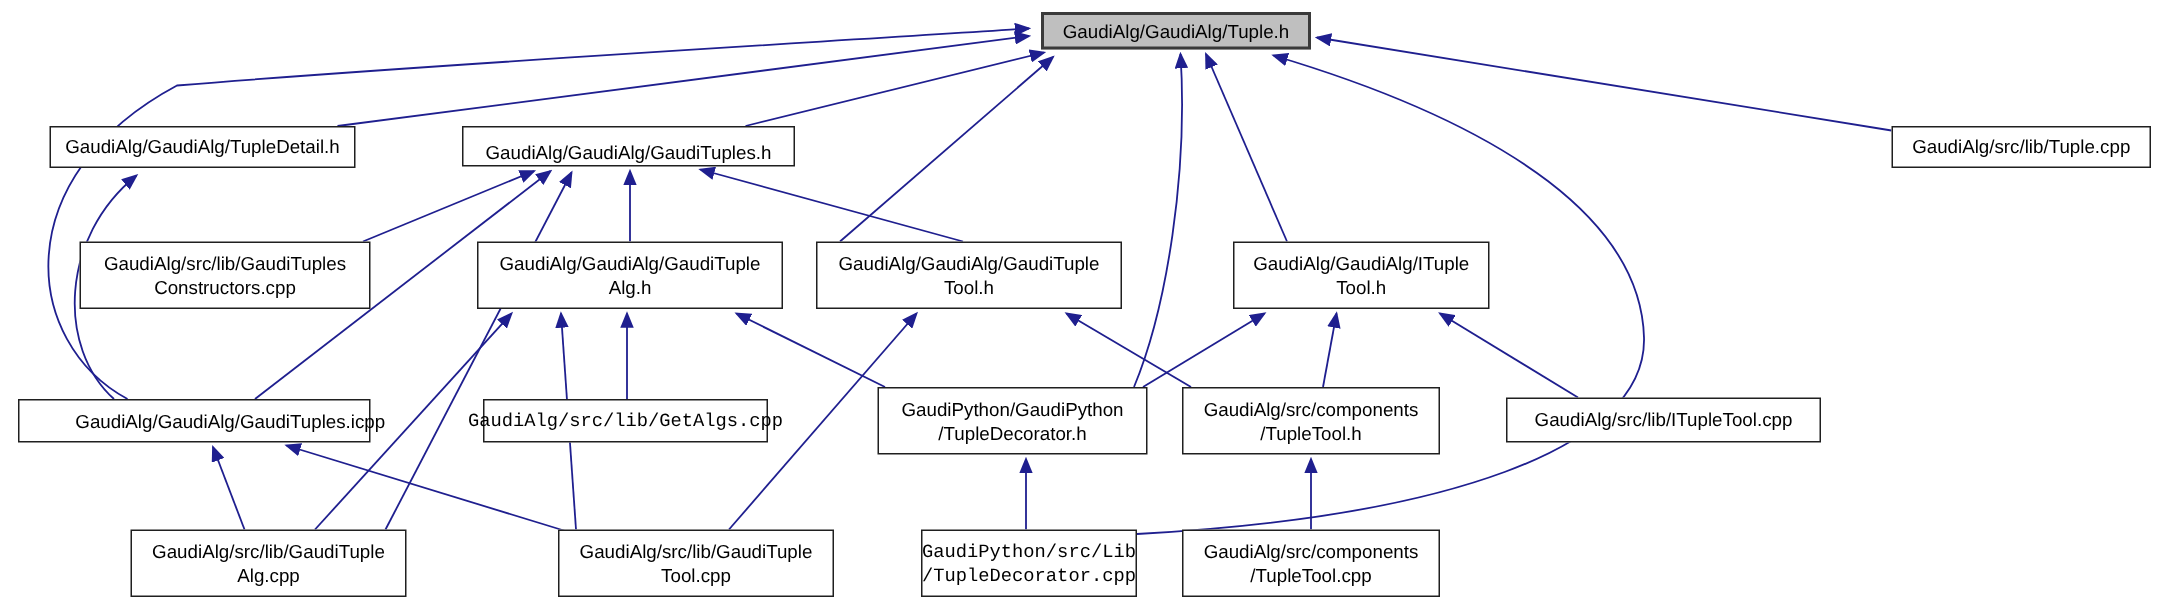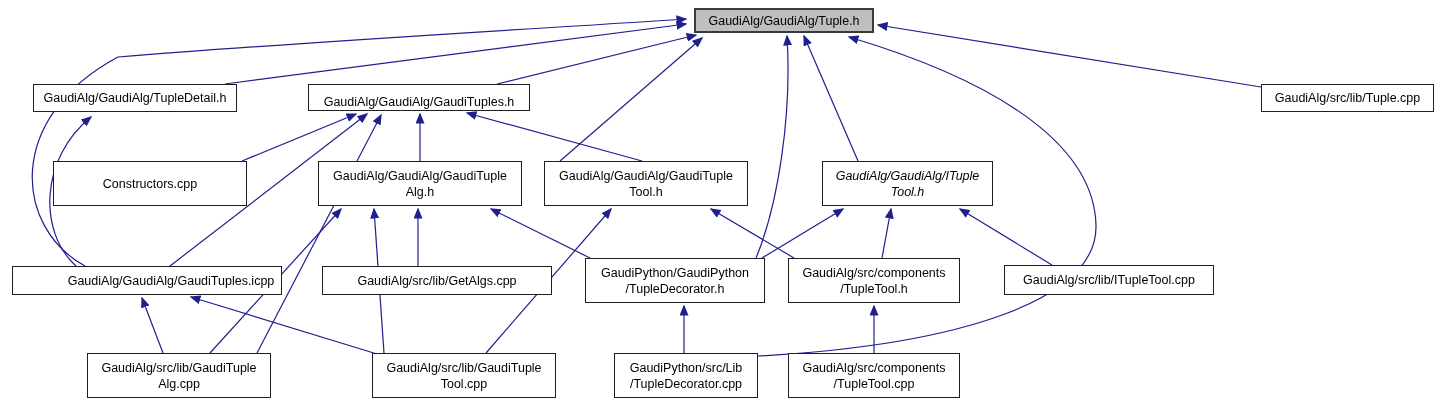--- a/index.html
+++ b/index.html
@@ -82,38 +82,39 @@
     <div class="gnode" style="left: 33px; top: 84px; width: 204px; height: 28px;">
       <span>GaudiAlg/GaudiAlg/TupleDetail.h</span>
     </div>
     <div class="gnode" style="left: 308px; top: 84px; width: 222px; height: 27px; justify-content: flex-end;">
       <span>GaudiAlg/GaudiAlg/GaudiTuples.h</span>
     </div>
     <div class="gnode" style="left: 1261px; top: 84px; width: 173px; height: 28px;">
       <span>GaudiAlg/src/lib/Tuple.cpp</span>
     </div>
     <div class="gnode" style="left: 53px; top: 161px; width: 194px; height: 45px;">
+      <span>GaudiAlg/src/lib/GaudiTuples</span>
       <span>Constructors.cpp</span>
     </div>
     <div class="gnode" style="left: 318px; top: 161px; width: 204px; height: 45px;">
       <span>GaudiAlg/GaudiAlg/GaudiTuple</span>
       <span>Alg.h</span>
     </div>
     <div class="gnode" style="left: 544px; top: 161px; width: 204px; height: 45px;">
       <span>GaudiAlg/GaudiAlg/GaudiTuple</span>
       <span>Tool.h</span>
     </div>
-    <div class="gnode" style="left: 822px; top: 161px; width: 171px; height: 45px; font-style: italic;">
+    <div class="gnode" style="left: 822px; top: 161px; width: 171px; height: 45px;">
       <span>GaudiAlg/GaudiAlg/ITuple</span>
       <span>Tool.h</span>
     </div>
-    <div class="gnode" style="left: 12px; top: 266px; width: 270px; height: 29px; padding-left: 48px;">
+    <div class="gnode" style="left: 12px; top: 266px; width: 235px; height: 29px; padding-left: 48px;">
       <span>GaudiAlg/GaudiAlg/GaudiTuples.icpp</span>
     </div>
-    <div class="gnode" style="left: 322px; top: 266px; width: 230px; height: 29px;">
+    <div class="gnode" style="left: 322px; top: 266px; width: 190px; height: 29px; font-family: Liberation Mono, monospace;">
       <span>GaudiAlg/src/lib/GetAlgs.cpp</span>
     </div>
     <div class="gnode" style="left: 585px; top: 258px; width: 180px; height: 45px;">
       <span>GaudiPython/GaudiPython</span>
       <span>/TupleDecorator.h</span>
     </div>
     <div class="gnode" style="left: 788px; top: 258px; width: 172px; height: 45px;">
       <span>GaudiAlg/src/components</span>
       <span>/TupleTool.h</span>
     </div>
@@ -121,21 +122,21 @@
       <span>GaudiAlg/src/lib/ITupleTool.cpp</span>
     </div>
     <div class="gnode" style="left: 87px; top: 353px; width: 184px; height: 45px;">
       <span>GaudiAlg/src/lib/GaudiTuple</span>
       <span>Alg.cpp</span>
     </div>
     <div class="gnode" style="left: 372px; top: 353px; width: 184px; height: 45px;">
       <span>GaudiAlg/src/lib/GaudiTuple</span>
       <span>Tool.cpp</span>
     </div>
-    <div class="gnode" style="left: 614px; top: 353px; width: 144px; height: 45px;">
+    <div class="gnode" style="left: 614px; top: 353px; width: 144px; height: 45px; font-family: Liberation Mono, monospace;">
       <span>GaudiPython/src/Lib</span>
       <span>/TupleDecorator.cpp</span>
     </div>
     <div class="gnode" style="left: 788px; top: 353px; width: 172px; height: 45px;">
       <span>GaudiAlg/src/components</span>
       <span>/TupleTool.cpp</span>
     </div>
   </div>
 
 </body></html>

